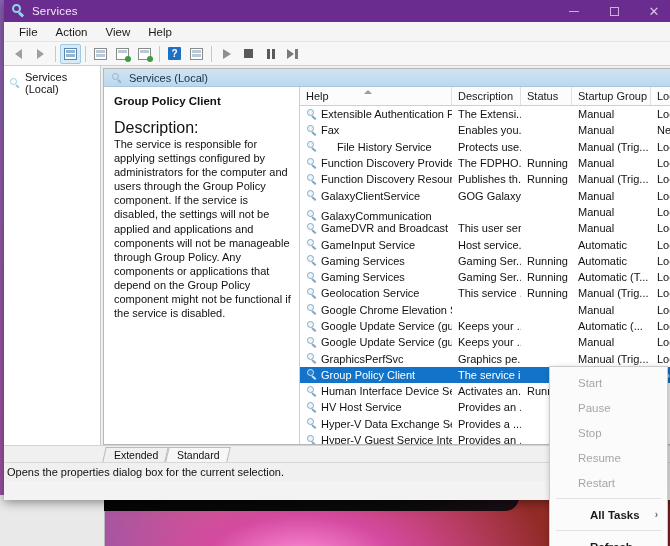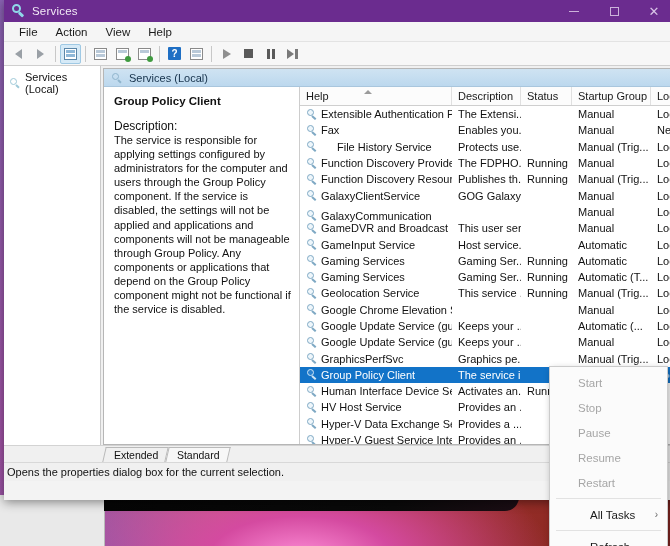--- a/index.html
+++ b/index.html
@@ -125,21 +125,21 @@
   #pane-header .node-ico .h{background:#8fb4cc;}
   #pane-header-text{font-size:11px;color:#15314a;}
   #pane-body{flex:1;display:flex;overflow:hidden;}
 
   
   #details{
     width:177px;flex:none;padding:8px 8px 0 10px;background:#fff;
     border-right:1px solid #cdcdcd;
   }
   #detail-title{font-size:11.5px;font-weight:bold;color:#111;margin-bottom:12px;}
-  #detail-desc-label{font-size:12px;color:#111;}
+  #detail-desc-label{font-size:16px;color:#111;}
   #detail-desc{font-size:11px;color:#111;line-height:14.1px;}
 
   
   #listwrap{flex:1;display:flex;flex-direction:column;overflow:hidden;position:relative;}
   #list-head{
     height:18px;background:#fcfcfc;border-bottom:1px solid #cfcfcf;display:flex;flex:none;
   }
   #list-head .th{
     font-size:11px;color:#1a1a1a;display:flex;align-items:center;
     padding-left:6px;border-right:1px solid #e0e0e0;box-sizing:border-box;position:relative;
@@ -183,21 +183,21 @@
     position:absolute;left:549px;top:366px;width:117px;
     background:#fbfbfb;border:1px solid #cbcbcb;
     box-shadow:2px 3px 7px rgba(0,0,0,.30);
     padding:3px 0 4px 0;z-index:40;
   }
   .mi{
     height:25px;display:flex;align-items:center;font-size:11.5px;
     padding-left:28px;color:#1a1a1a;position:relative;
   }
   .mi.disabled{color:#a6a6a6;}
-  .mi.bold{font-weight:normal;padding-left:40px;}
+  .mi.bold{font-weight:bold;padding-left:40px;}
   .mi .sub{position:absolute;right:9px;font-size:10px;color:#6a6a6a;}
   .mdiv{height:1px;background:#e2e2e2;margin:3px 6px;}
 </style>
 </head>
 <body>
 
 <div id="desktop"></div>
 <div id="desktop-taskbar-strip"></div>
 <div id="desktop-dark-band"></div>
 
@@ -625,24 +625,24 @@
   <div id="statusbar">
     <span>Opens the properties dialog box for the current selection.</span>
   </div>
 </div>
 
 <div id="ctxmenu">
     <div class="mi disabled">
       <span>Start</span>
     </div>
     <div class="mi disabled">
+      <span>Pause</span>
+    </div>
+    <div class="mi disabled">
       <span>Stop</span>
-    </div>
-    <div class="mi disabled">
-      <span>Pause</span>
     </div>
     <div class="mi disabled">
       <span>Resume</span>
     </div>
     <div class="mi disabled">
       <span>Restart</span>
     </div>
     <div class="mdiv"></div>
     <div class="mi bold">
       <span>All Tasks</span>

